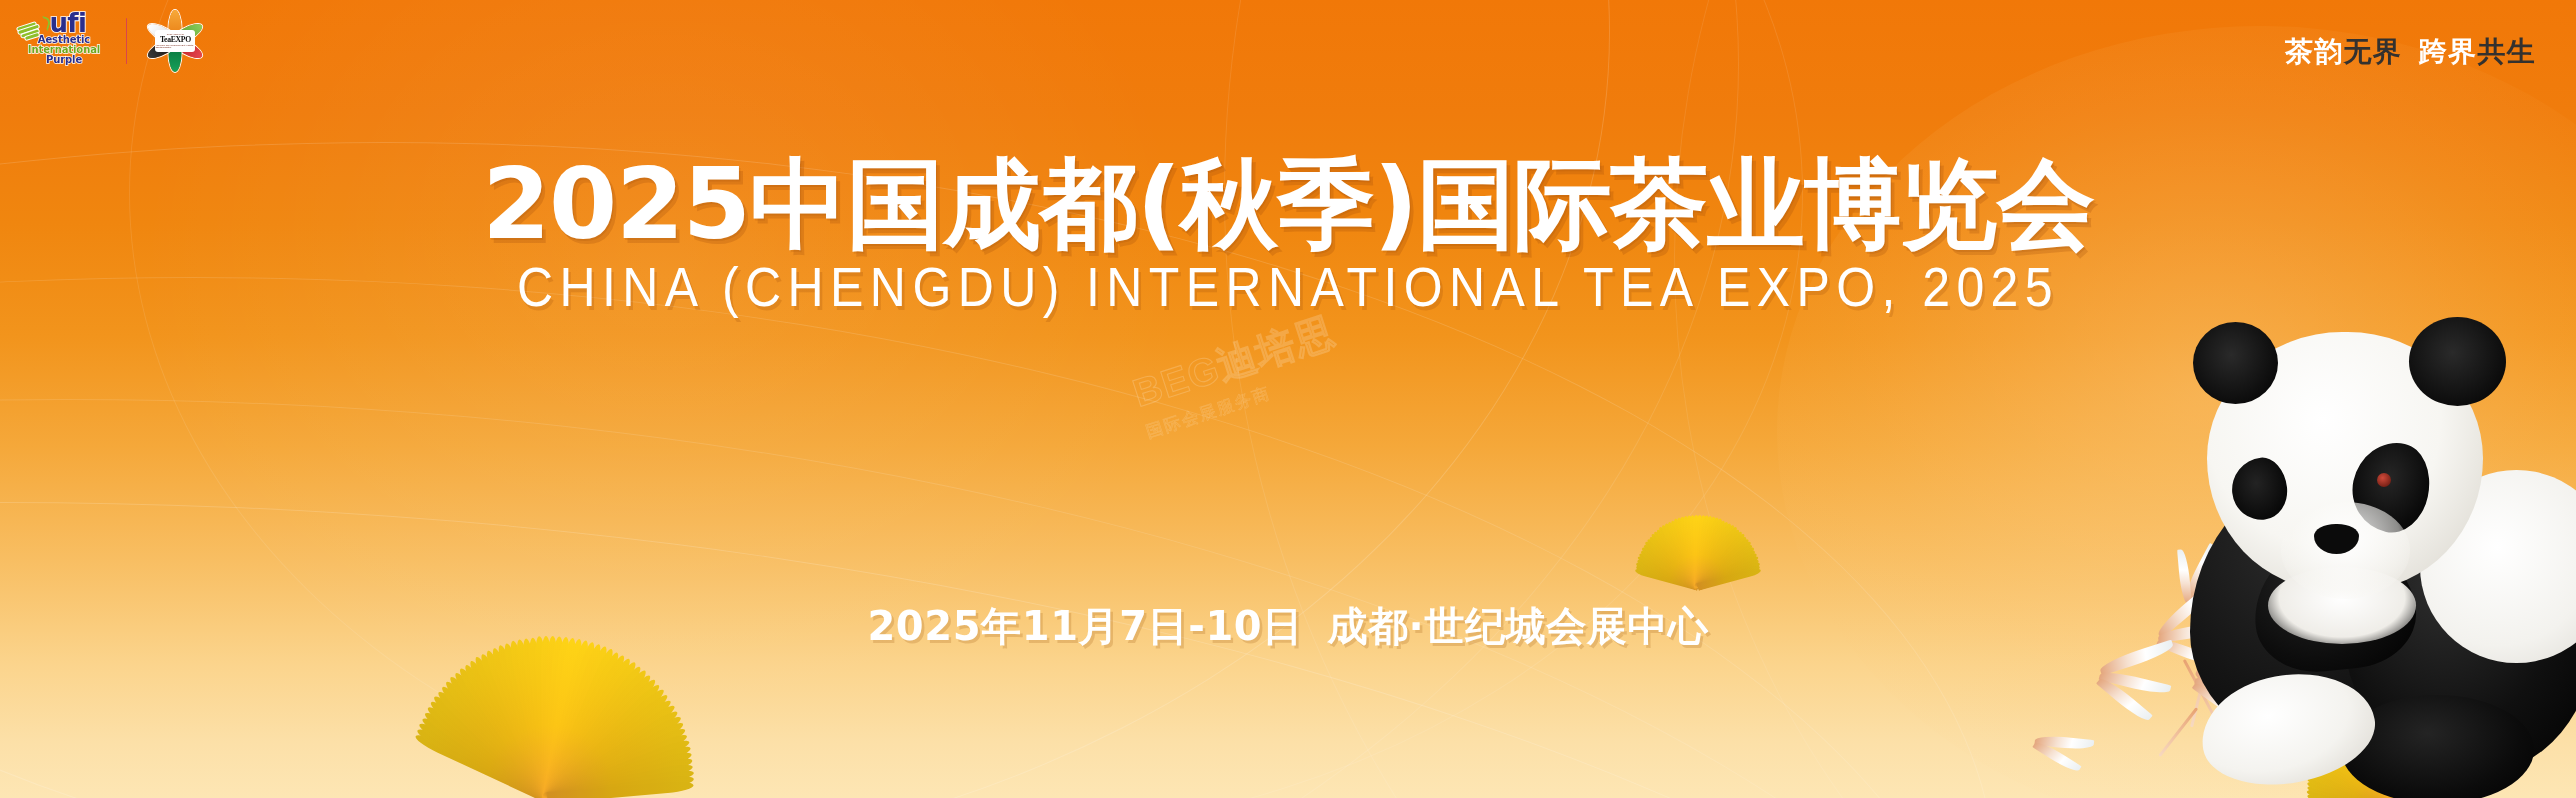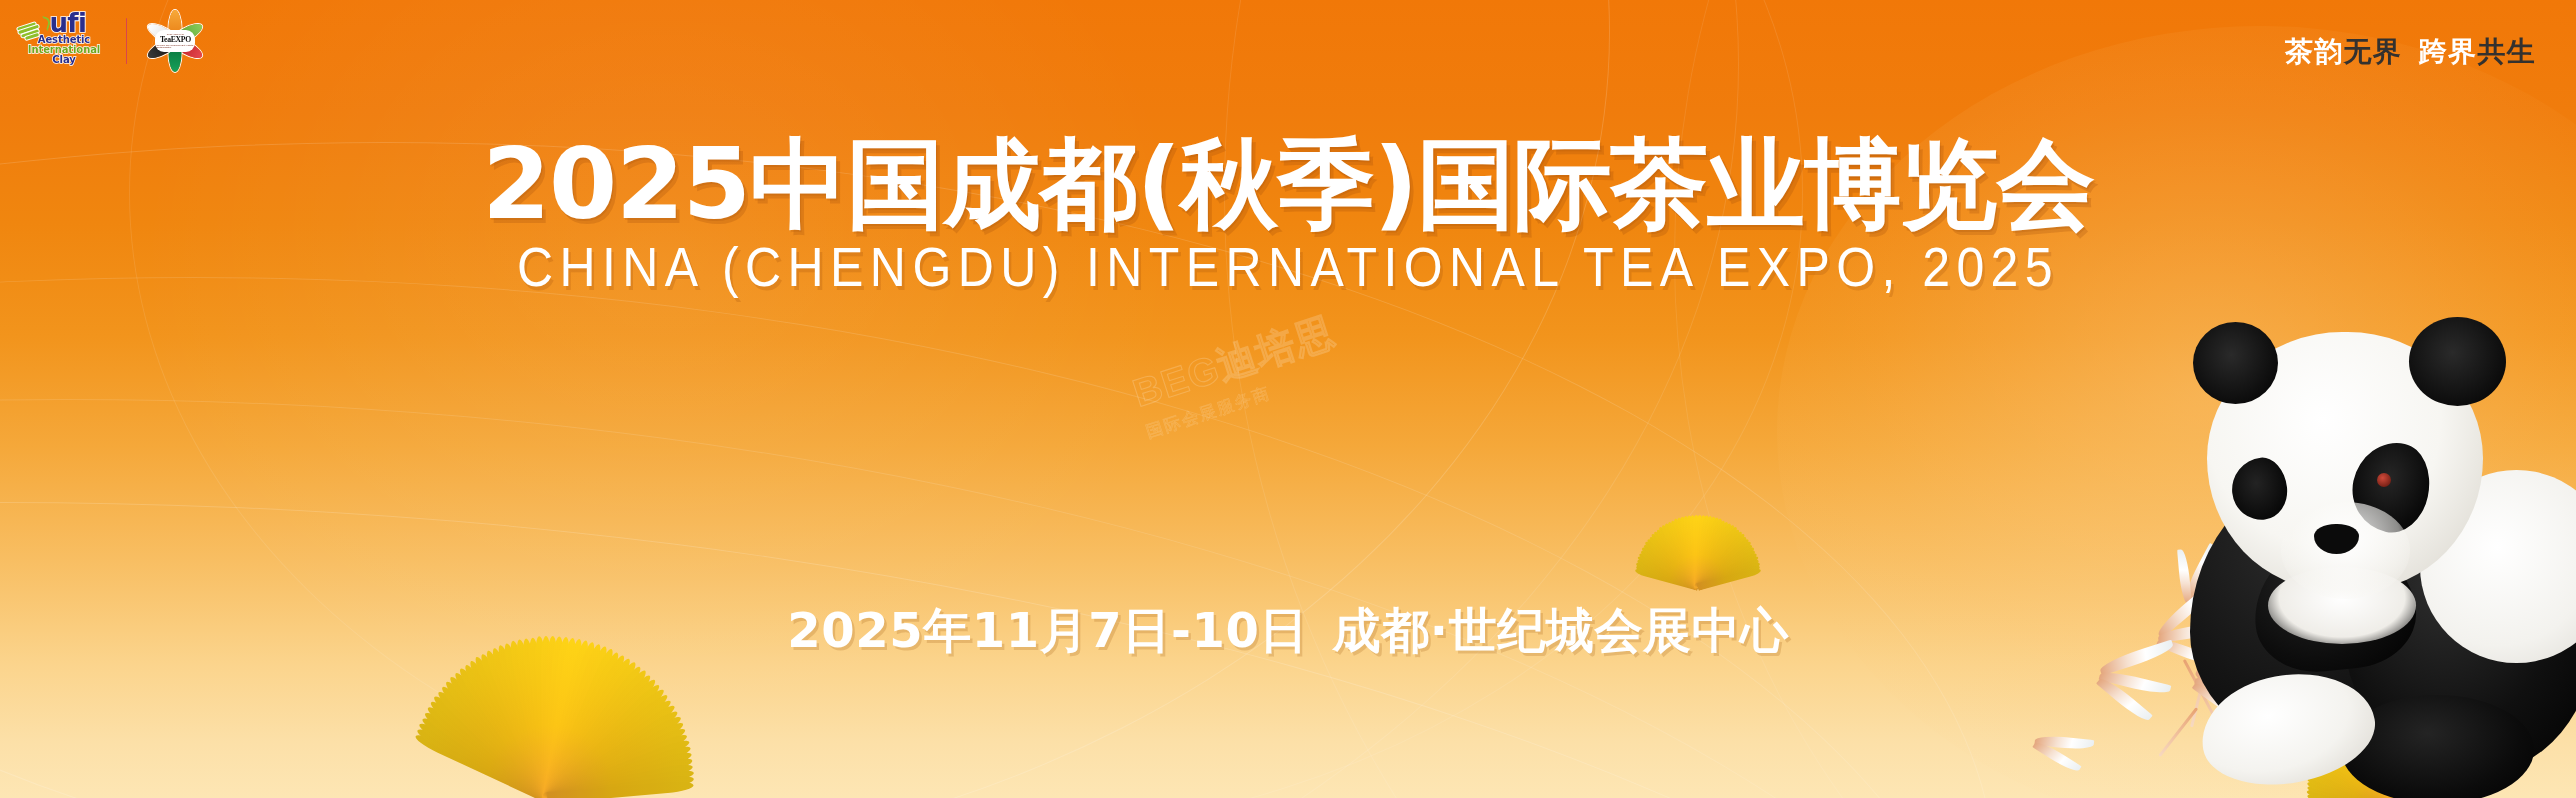--- a/index.html
+++ b/index.html
@@ -99,21 +99,21 @@
   .tea-logo{ position:relative; width:70px; height:64px; }
   .tea-logo .petal{
     position:absolute; left:50%; top:50%;
     width:13px; height:31px;
     border-radius:50% 50% 50% 50% / 62% 62% 38% 38%;
     transform-origin:50% 100%;
     box-shadow:0 0 0 1px rgba(255,255,255,0.95);
   }
   .tea-logo .center{
     position:absolute; left:50%; top:50%; transform:translate(-50%,-50%);
-    width:40px; height:22px; background:#ffffff; border-radius:9px;
+    width:40px; height:22px; background:#ffffff; border-radius:3px;
     display:flex; flex-direction:column; align-items:center; justify-content:center;
     overflow:hidden;
   }
   .tea-logo .center .tiny{ font-size:2.2px; color:#7a2b1c; line-height:1.15; letter-spacing:-0.1px;}
   .tea-logo .center .big{
     font-family:"Liberation Serif",serif; font-weight:bold;
     font-size:7.7px; color:#111; line-height:1; letter-spacing:-0.3px;
   }
 
   
@@ -131,20 +131,21 @@
   .headline{
     position:absolute; left:0; right:0; top:135px;
     text-align:center; z-index:15;
   }
   .title-cn{
     font-family:"DejaVu Sans",sans-serif;
     font-weight:bold;
     font-size:98px; line-height:1.02;
     color:#ffffff; letter-spacing:-1.3px;
     text-shadow:3.9px 4.5px 0 rgba(150,70,10,0.22), 1.3px 1.9px 0.6px rgba(150,70,10,0.18);
+    margin-top:20px;
   }
   .title-en{
     margin-top:3.9px;
     font-family:"Liberation Sans",sans-serif;
     font-weight:normal;
     font-size:50px; line-height:1;
     color:#ffffff; letter-spacing:6.4px;
     text-shadow:2.6px 3.2px 0 rgba(150,70,10,0.20);
     transform:scaleY(1.12); transform-origin:center top;
   }
@@ -164,21 +165,21 @@
     color:#ffffff; letter-spacing:0px; white-space:nowrap;
     text-shadow:1.9px 2.6px 0 rgba(150,70,10,0.22);
   }
   .pill .sep{ display:inline-block; padding:0 7.7px; font-weight:normal; }
 
   
   .datebar{
     position:absolute; left:0; right:0; top:599px;
     text-align:center; z-index:16;
     font-family:"DejaVu Sans",sans-serif;
-    font-weight:bold; font-size:48px; letter-spacing:0.6px;
+    font-weight:bold; font-size:40px; letter-spacing:0.6px;
     color:#ffffff;
     text-shadow:2.6px 3.2px 0 rgba(160,90,20,0.22);
     white-space:nowrap;
   }
   .datebar .spacer{ display:inline-block; width:24.5px; }
 
   
   .fan{ position:absolute; pointer-events:none; }
   .fan .blade{
     position:absolute; left:50%; bottom:0;
@@ -335,21 +336,21 @@
             <span></span>
             <span></span>
             <span></span>
           <div class="hook"></div>
         </div>
         <div class="ufi-word">ufi</div>
       </div>
       <div class="ufi-sub">
         <div class="l1">Aesthetic</div>
         <div class="l2">International</div>
-        <div class="l1">Clay</div>
+        <div class="l1">Purple</div>
       </div>
     </div>
 
     <div class="logo-divider"></div>
 
     <div class="tea-logo">
       <div class="petal" style="transform:translate(-50%,-100%) rotate(0deg);background:linear-gradient(180deg,#F7A93A,#E7790F);"></div>
       <div class="petal" style="transform:translate(-50%,-100%) rotate(60deg);background:linear-gradient(180deg,#8CCB5A,#4E9E2E);"></div>
       <div class="petal" style="transform:translate(-50%,-100%) rotate(120deg);background:linear-gradient(180deg,#E5484F,#B5161D);"></div>
       <div class="petal" style="transform:translate(-50%,-100%) rotate(180deg);background:linear-gradient(180deg,#17A05A,#056E38);"></div>

